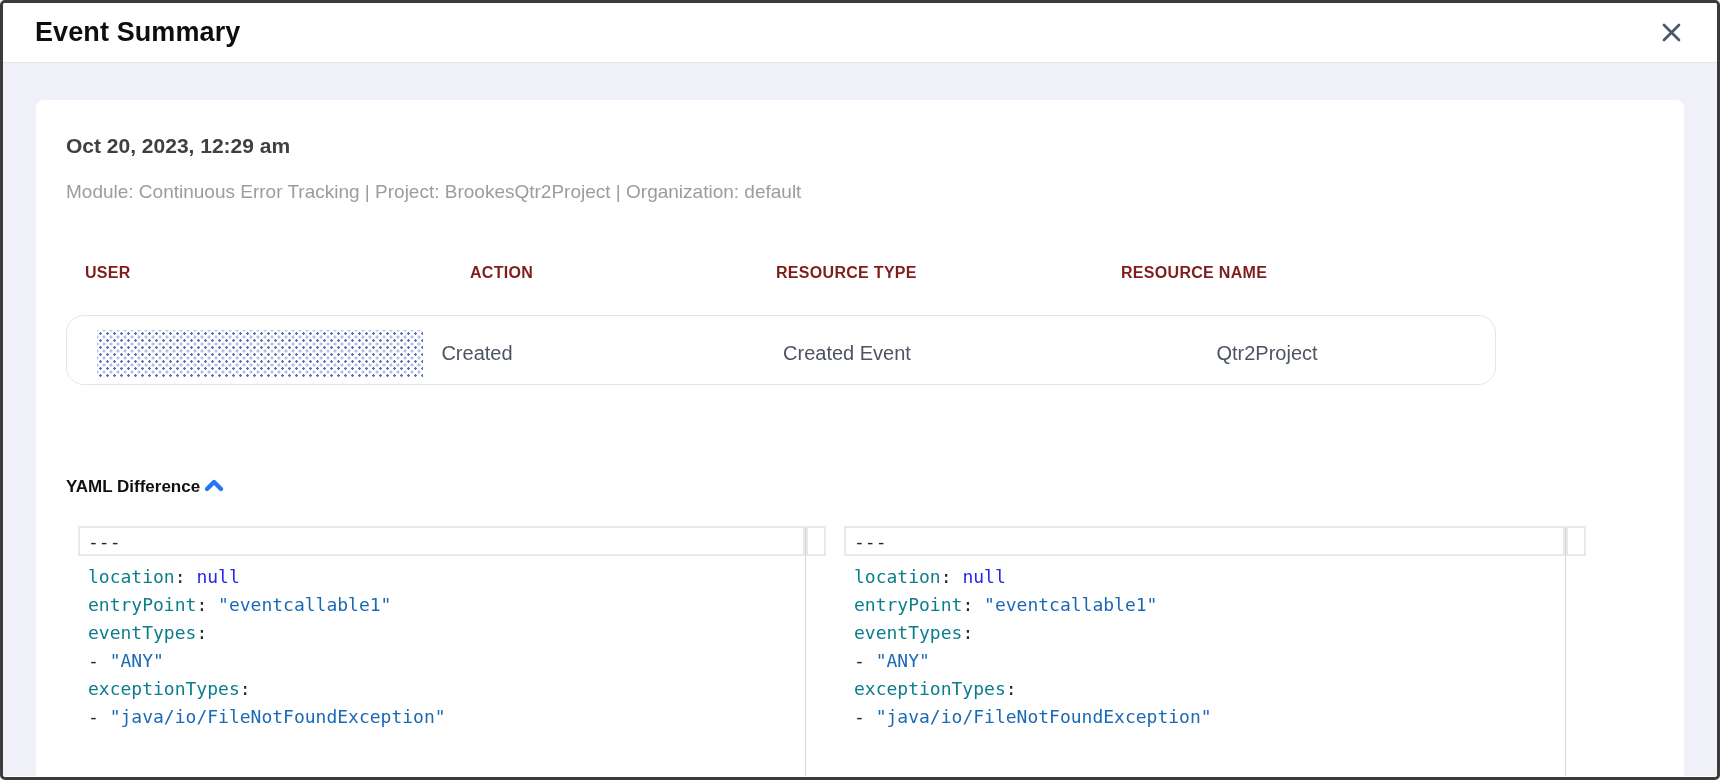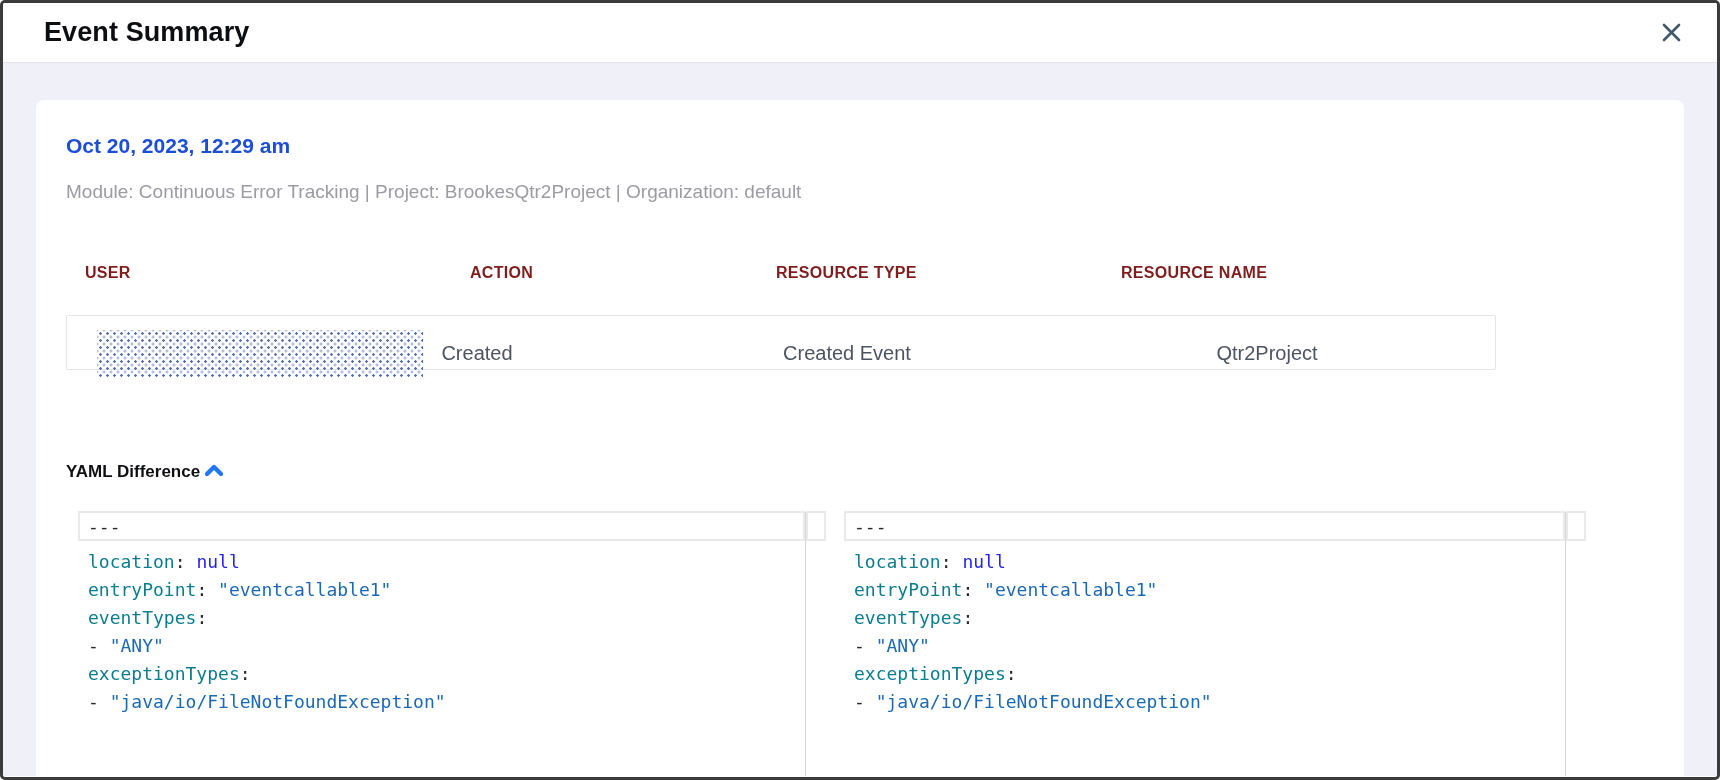--- a/index.html
+++ b/index.html
@@ -12,50 +12,50 @@
     border:3px solid #3b3b3b;border-radius:5px;
     overflow:hidden;background:#ffffff;box-sizing:border-box;
   }
   
   .modal-header{
     height:60px;background:#ffffff;border-bottom:1px solid #e3e3ea;
     display:flex;align-items:center;justify-content:space-between;
     padding:0 30px 0 25px;box-sizing:border-box;
   }
   .modal-title{
-    font-size:27px;font-weight:700;color:#0d0e12;letter-spacing:.1px;margin:16px;
+    font-size:27px;font-weight:700;color:#0d0e12;letter-spacing:.1px;margin:7px;
   }
   .close-btn{
     background:none;border:none;padding:4px;cursor:pointer;line-height:0;
   }
   
   .modal-body{
     background:#f0f0f9;height:calc(100% - 61px);
     padding:37px 33px 0 33px;box-sizing:border-box;overflow:hidden;
   }
   .card{
     background:#ffffff;border-radius:8px;height:900px;
     padding:33px 30px;box-sizing:border-box;
   }
   .event-timestamp{
-    font-size:21px;font-weight:700;color:#1d4ed8;line-height:26px;
+    font-size:21px;font-weight:700;color:#404040;line-height:26px;
   }
   .event-context{
     margin-top:21px;font-size:19px;color:#9b9ba4;line-height:24px;
   }
   
   .thead{position:relative;height:20px;margin-top:60px;}
   .th{
     position:absolute;top:0;font-size:16px;font-weight:700;color:#7f1d1d;
     letter-spacing:.3px;white-space:nowrap;text-align:center;
   }
   .th-user{left:19px;} .th-action{left:367px;margin-left:37px;} .th-rtype{left:710px;} .th-rname{left:1055px;}
   .trow{
-    position:relative;width:1430px;height:55px;margin-top:31px;
-    border:1px solid #e4e5ea;border-radius:2px;background:#ffffff;box-sizing:border-box;
+    position:relative;width:1430px;height:70px;margin-top:31px;
+    border:1px solid #e4e5ea;border-radius:18px;background:#ffffff;box-sizing:border-box;
   }
   .td{
     position:absolute;top:0;height:75px;line-height:75px;
     font-size:20px;color:#4d5461;white-space:nowrap;transform:translateX(-50%);
   }
   .td-action{left:410px;} .td-rtype{left:780px;} .td-rname{left:1200px;}
   .user-pattern{
     position:absolute;left:30px;top:14px;width:326px;height:47px;
     background-image:
       radial-gradient(circle, rgba(45,75,165,.8) 1px, transparent 1.5px),

